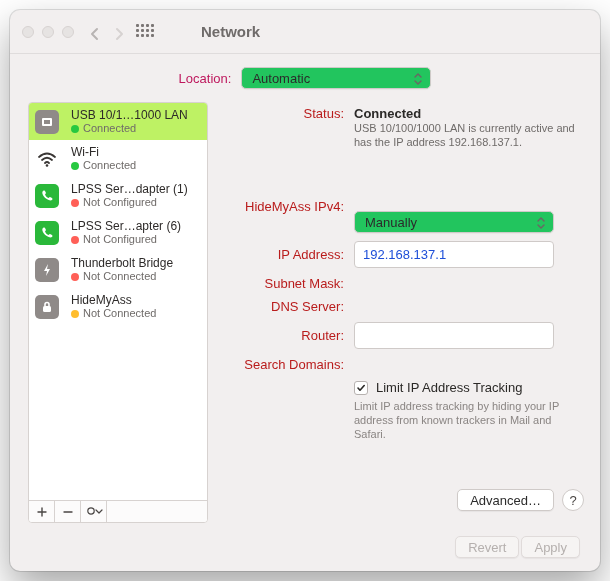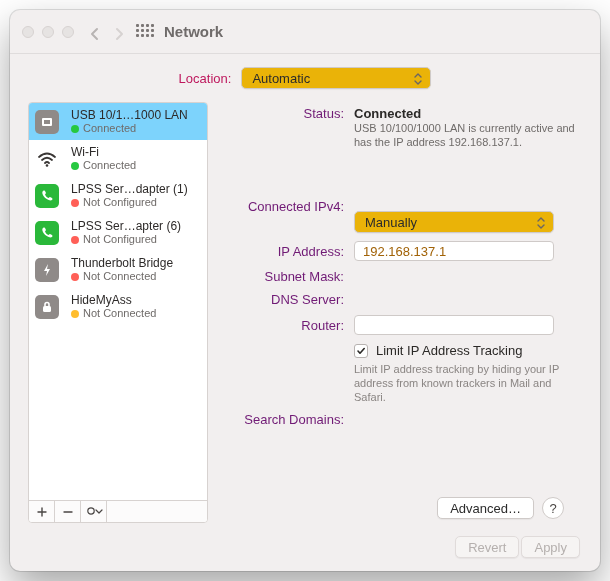--- a/index.html
+++ b/index.html
@@ -12,80 +12,80 @@
   }
   
   .titlebar { height: 44px; display: flex; align-items: center; padding: 0 12px; border-bottom: 1px solid rgba(0,0,0,.08); }
   .traffic { display: flex; gap: 8px; margin-right: 16px; }
   .dot { width: 12px; height: 12px; border-radius: 50%; background: #e6e3e2; border: 1px solid #d7d2d1; }
   .navbtns { display: flex; gap: 14px; margin-right: 12px; color: #b8b4b3; }
   .chev { width: 10px; height: 10px; display: inline-block; }
   .chev svg { display:block; }
   .grid-icon { width: 16px; height: 16px; margin-right: 12px; display: grid; grid-template-columns: repeat(4,3px); grid-template-rows: repeat(3,3px); gap: 2px; }
   .grid-icon span { background: #7b7675; border-radius: 1px; }
-  .title { font-size: 15px; font-weight: 600; color: #6f6b6a; flex: 0 0 auto; }
+  .title { font-size: 15px; font-weight: 600; color: #6f6b6a; flex: 0 0 auto; margin-left: 37px; }
   .spacer { flex: 1; }
   .search { width: 150px; height: 24px; border-radius: 5px; background: #efedec; border: 1px solid #e0dcdb; display: flex; align-items: center; padding: 0 8px; color: #b7b2b1; }
   .search svg { margin-right: 6px; flex: 0 0 auto; }
   .search span { font-size: 13px; }
   
   .location-row { height: 48px; display: flex; align-items: center; justify-content: center; gap: 10px; }
   .loc-label { color: #be185d; }
   .select {
-    height: 22px; background: #eab308; border: 1px solid #cfcac8; border-radius: 5px;
+    height: 22px; background: #22c55e; border: 1px solid #cfcac8; border-radius: 5px;
     display: flex; align-items: center; padding: 0 22px 0 10px; position: relative; min-width: 190px;
     box-shadow: 0 1px 1px rgba(0,0,0,.04);
   }
   .select .caret { position: absolute; right: 6px; top: 3px; width: 12px; height: 14px; }
   .select .caret svg { display:block; }
   
   .body { display: flex; padding: 0 18px 0 18px; height: calc(100% - 44px - 48px - 48px); }
   .sidebar {
     width: 180px; background: #fff; border: 1px solid #d7d2d0; border-radius: 4px;
     display: flex; flex-direction: column; overflow: hidden;
   }
   .svc-list { flex: 1; overflow: hidden; }
   .svc {
     display: grid; grid-template-columns: 30px 1fr; grid-template-rows: auto auto;
     padding: 5px 8px 5px 6px; gap: 0 6px; align-items: center;
   }
-  .svc.selected { background: #7dd3fc; }
+  .svc.selected { background: #bef264; }
   .svc .icon { grid-row: 1 / span 2; width: 24px; height: 24px; border-radius: 5px; display:flex; align-items:center; justify-content:center; }
   .svc .icon svg { display:block; }
   .svc .name { font-size: 12px; color: #2d2a29; line-height: 14px; white-space: nowrap; overflow: hidden; text-overflow: ellipsis; }
   .svc .status { font-size: 11px; color: #6f6b69; display: flex; align-items: center; gap: 4px; line-height: 13px; }
   .statusdot { width: 8px; height: 8px; border-radius: 50%; display:inline-block; }
   .statusdot.green { background: #27c840; }
   .statusdot.red { background: #ff5f57; }
   .statusdot.amber { background: #ffbd2e; }
   .ic-gray { background: #8f8a88; }
   .ic-green { background: #2ab83a; }
   .sb-footer { height: 22px; border-top: 1px solid #d7d2d0; display: flex; align-items: stretch; }
   .sb-btn { width: 26px; border-right: 1px solid #d7d2d0; display:flex; align-items:center; justify-content:center; color:#5b5654; font-size: 14px; background:#fcfbfb; }
   .sb-btn.last { flex:1; border-right:none; }
   .sb-btn svg { display:block; }
   
   .detail { flex:1; padding: 4px 4px 0 16px; }
   .row { display: grid; grid-template-columns: 120px 1fr; gap: 10px; margin-bottom: 8px; align-items: center; }
   .row.top { align-items: flex-start; }
-  .lab { text-align: right; color: #701a75; font-size: 13px; }
+  .lab { text-align: right; color: #b91c1c; font-size: 13px; }
   .val { font-size: 13px; color: #2b2927; }
   .val.bold { font-weight: 700; }
   .desc { font-size: 11px; color: #6f6b69; line-height: 14px; max-width: 240px; }
   .input {
-    height: 20px; width: 200px; background: #fff; border: 1px solid #cfcac8; border-radius: 4px;
-    padding: 0 8px; display:flex; align-items:center; font-size:13px; color:#a16207;
+    height: 27px; width: 200px; background: #fff; border: 1px solid #cfcac8; border-radius: 4px;
+    padding: 0 8px; display:flex; align-items:center; font-size:13px; color:#1d4ed8;
   }
   .input.wide { width: 200px; }
   .sel { width: 200px; margin-top: 32px; }
   .check-row { display:flex; align-items:flex-start; gap:8px; }
   .checkbox { width:14px; height:14px; border:1px solid #b7b2b0; border-radius:3px; background:#fff; display:flex; align-items:center; justify-content:center; margin-top:1px;}
   .checkbox svg { display:block; }
   .limit-desc { font-size: 11px; color: #8a8583; line-height: 14px; max-width: 250px; margin-top: 4px; }
-  .adv-row { display:flex; justify-content:flex-end; align-items:center; gap:8px; padding: 0 36px 0 0; position:absolute; right:0; bottom: 52px; width: 390px;}
+  .adv-row { display:flex; justify-content:flex-end; align-items:center; gap:8px; padding: 0 16px 0 0; position:absolute; right:0; bottom: 60px; width: 390px;}
   .btn { height: 22px; padding: 0 12px; border-radius: 5px; border:1px solid #cfcac8; background:#fff; font-size:13px; display:flex; align-items:center; box-shadow: 0 1px 1px rgba(0,0,0,.05); }
   .helpbtn { width:22px; height:22px; border-radius:50%; border:1px solid #cfcac8; background:#fff; display:flex; align-items:center; justify-content:center; font-size:13px; color:#4a4644;}
   
   .footer { height:48px; display:flex; align-items:center; justify-content:flex-end; gap:2px; padding: 0 20px; }
   .btn.dim { color:#b5b0ae; border-color:#e0dbda; background:#f6f4f3; }
 </style>
 </head>
 <body>
 
 <div class="window">
@@ -252,21 +252,21 @@
     <div class="detail">
       <div class="row top" style="margin-bottom:30px">
         <div class="lab">Status:</div>
         <div>
           <div class="val bold">Connected</div>
           <div class="desc">USB 10/100/1000 LAN is currently active and has the IP address 192.168.137.1.</div>
         </div>
       </div>
 
       <div class="row">
-        <div class="lab">Connected IPv4:</div>
+        <div class="lab">HideMyAss IPv4:</div>
         <div class="select sel">
           <span>Manually</span>
           <span class="caret">
             <svg width="12" height="16" viewBox="0 0 12 16">
                 <path d="M3 6 L6 3 L9 6" stroke="#6b6664" stroke-width="1.4" fill="none" stroke-linecap="round" stroke-linejoin="round"></path>
                 <path d="M3 10 L6 13 L9 10" stroke="#6b6664" stroke-width="1.4" fill="none" stroke-linecap="round" stroke-linejoin="round"></path>
               </svg>
           </span>
         </div>
       </div>
@@ -285,42 +285,42 @@
       <div class="row">
         <div class="lab">DNS Server:</div>
         <div class="val"></div>
       </div>
 
       <div class="row">
         <div class="lab">Router:</div>
         <div class="input wide">
             <span></span>
           </div>
+      </div>
+
+      <div class="row">
+        <div class="lab">Search Domains:</div>
+        <div class="val"></div>
       </div>
 
       <div class="row top" style="margin-top:2px">
         <div></div>
         <div>
           <div class="check-row">
             <div class="checkbox">
               <svg width="10" height="10" viewBox="0 0 10 10">
                   <path d="M2 5 L4 7.2 L8.2 2.5" stroke="#2b2927" stroke-width="1.6" fill="none" stroke-linecap="round" stroke-linejoin="round"></path>
                 </svg>
             </div>
             <div class="val">Limit IP Address Tracking</div>
           </div>
           <div class="limit-desc">Limit IP address tracking by hiding your IP address from known trackers in Mail and Safari.</div>
         </div>
       </div>
 
-      <div class="row">
-        <div class="lab">Search Domains:</div>
-        <div class="val"></div>
-      </div>
-
     </div>
   </div>
 
   <div class="adv-row">
     <div class="btn">
         <span>Advanced…</span>
       </div>
     <div class="helpbtn">
         <span>?</span>
       </div>

